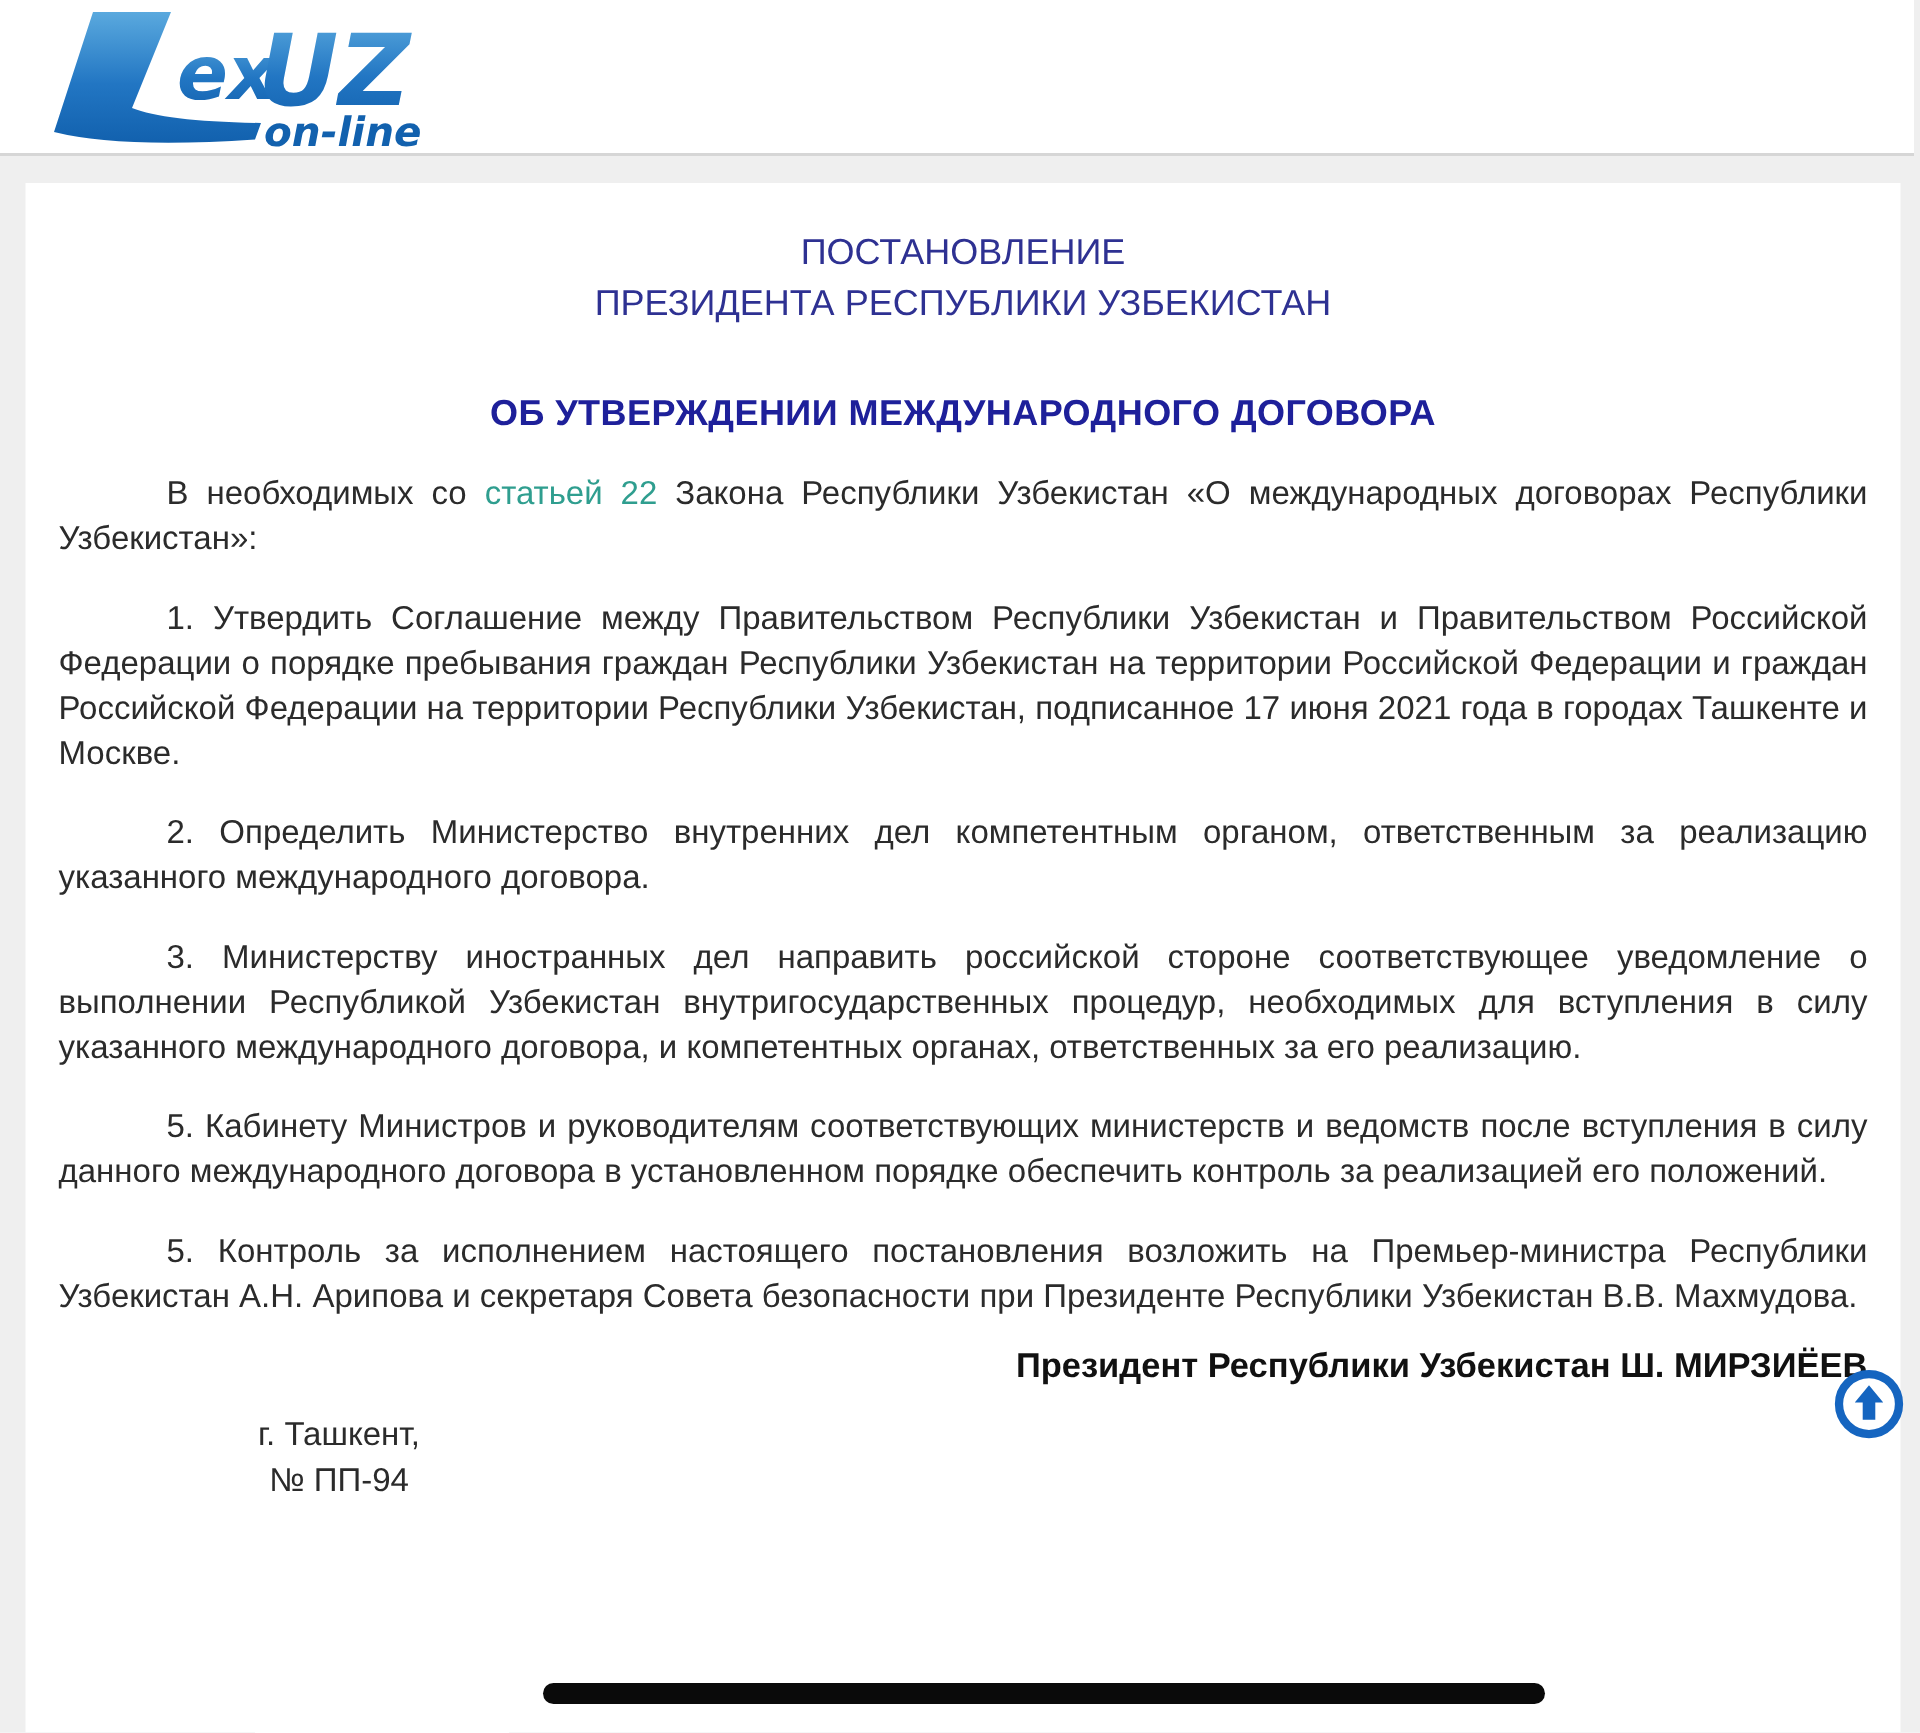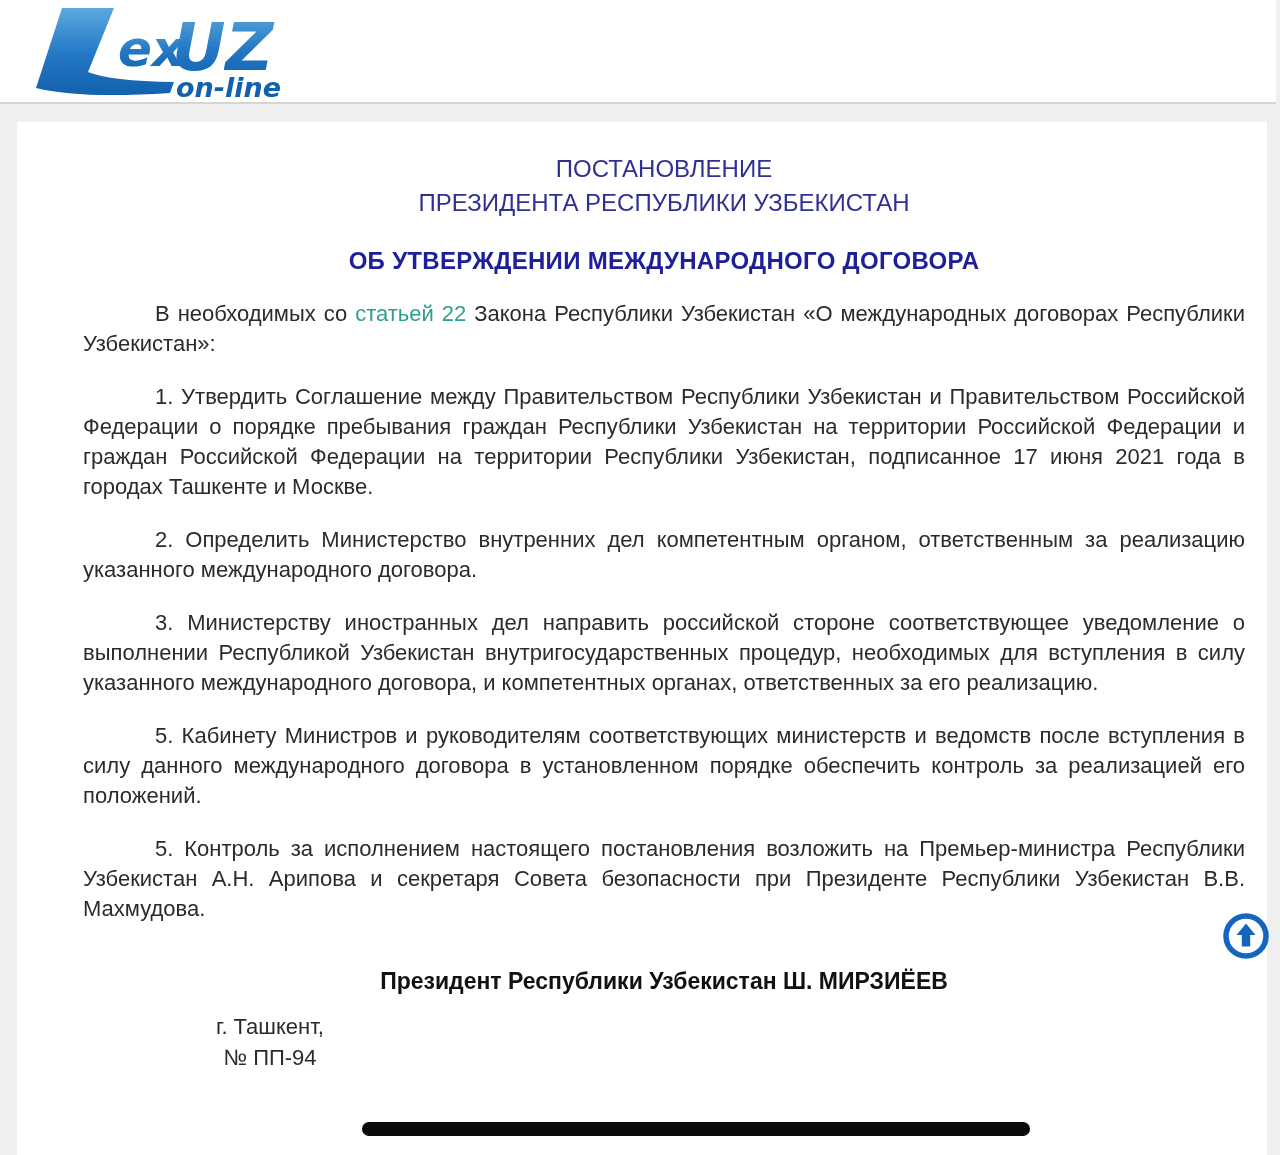--- a/index.html
+++ b/index.html
@@ -17,54 +17,53 @@
     background: #ffffff;
     border-bottom: 2px solid #d6d6d6;
     z-index: 2;
   }
   .brand { position: absolute; left: 26px; top: 4px; width: 260px; height: 96px; cursor: pointer; }
   
   .doc-card {
     position: absolute;
     left: 17px; right: 13px; top: 122px; bottom: 0;
     background: #ffffff;
-    padding-left: 44px;
   }
   .doc-content {
     padding: 30px 22px 0 22px;
     color: #2b2b2b;
     font-size: 22px;
     line-height: 30px;
   }
   .doc-title {
     text-align: center;
     color: var(--title-color, #2e3192);
     font-size: 24px;
     line-height: 34px;
     font-weight: 400;
   }
   .doc-heading {
-    margin-top: 26px;
+    margin-top: 41px;
     text-align: center;
     color: var(--heading-color, #1e209a);
     font-size: 24px;
     font-weight: 700;
     letter-spacing: .3px;
   }
   p.body-par {
     margin-top: 23px;
     text-align: justify;
     text-indent: 72px;
   }
   .doc-link { color: var(--link-color, #2f9e8f); cursor: pointer; }
   .signature {
-    margin-top: 42px;
+    margin-top: 16px;
     font-weight: 700;
     font-size: 23px;
-    text-align: center;
+    text-align: right;
     color: #111111;
   }
   .issued {
     margin-top: 15px;
     width: 290px;
     margin-left: 42px;
     text-align: center;
     line-height: 31px;
     color: #2b2b2b;
   }

